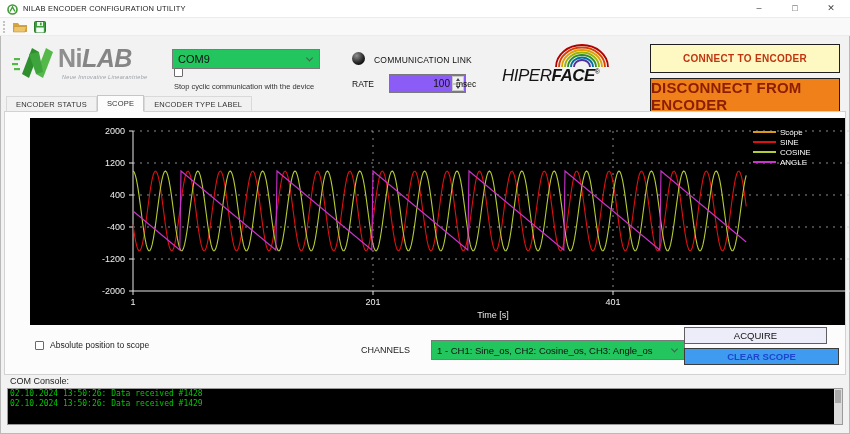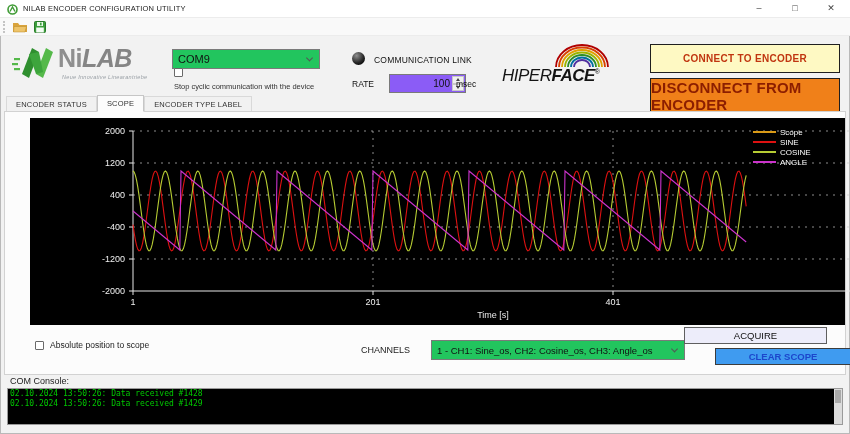--- a/index.html
+++ b/index.html
@@ -66,21 +66,21 @@
   
   .panel { left:4px; top:111px; width:842px; height:264px; background:#fcfcfc; border:1px solid #d2d2d2; }
   .chart { position:absolute; left:25px; top:6px; width:815px; height:207px; background:#000;padding-left:28px; }
   .chart svg { display:block; }
 
   .abs-pos { position:absolute; left:30px; top:228px; display:flex; align-items:center; gap:6px; }
   .abs-pos .lbl { font-size:8.5px; color:#222; }
   .channels-label { position:absolute; left:356px; top:233px; font-size:9px; color:#222; }
   .channels-select { position:absolute; left:426px; top:228px; width:254px; height:20px; font-size:9.5px; padding-left:5px; color:#111; }
   .acquire-btn { position:absolute; left:679px; top:215px; width:143px; height:17px; background:#ededfa; border:1px solid #5f5f5f; font-size:9.5px; color:#111; }
-  .clear-btn { position:absolute; left:679px; top:236px; width:136px; height:17px; border:1px solid #3c3c3c; font-size:9.5px; font-weight:700; color:#1c46cc;margin-left:31px; }
+  .clear-btn { position:absolute; left:679px; top:236px; width:155px; height:17px; border:1px solid #3c3c3c; font-size:9.5px; font-weight:700; color:#1c46cc; }
 
   
   .console-label { left:10px; top:376px; font-size:9px; color:#222; }
   .console { left:7px; top:388px; width:836px; height:37px; background:#000; border:1px solid #9a9a9a; overflow:hidden; }
   .console-line { font-family:"DejaVu Sans Mono", monospace; font-size:8px; line-height:9.5px; padding-left:2px; white-space:nowrap; }
   .console-scroll { position:absolute; right:0; top:0; width:8px; height:100%; background:#dcdcdc; }
   .console-thumb { position:absolute; left:1px; top:1px; width:6px; height:13px; background:#a9a9a9; }
 </style>
 </head>
 <body>

